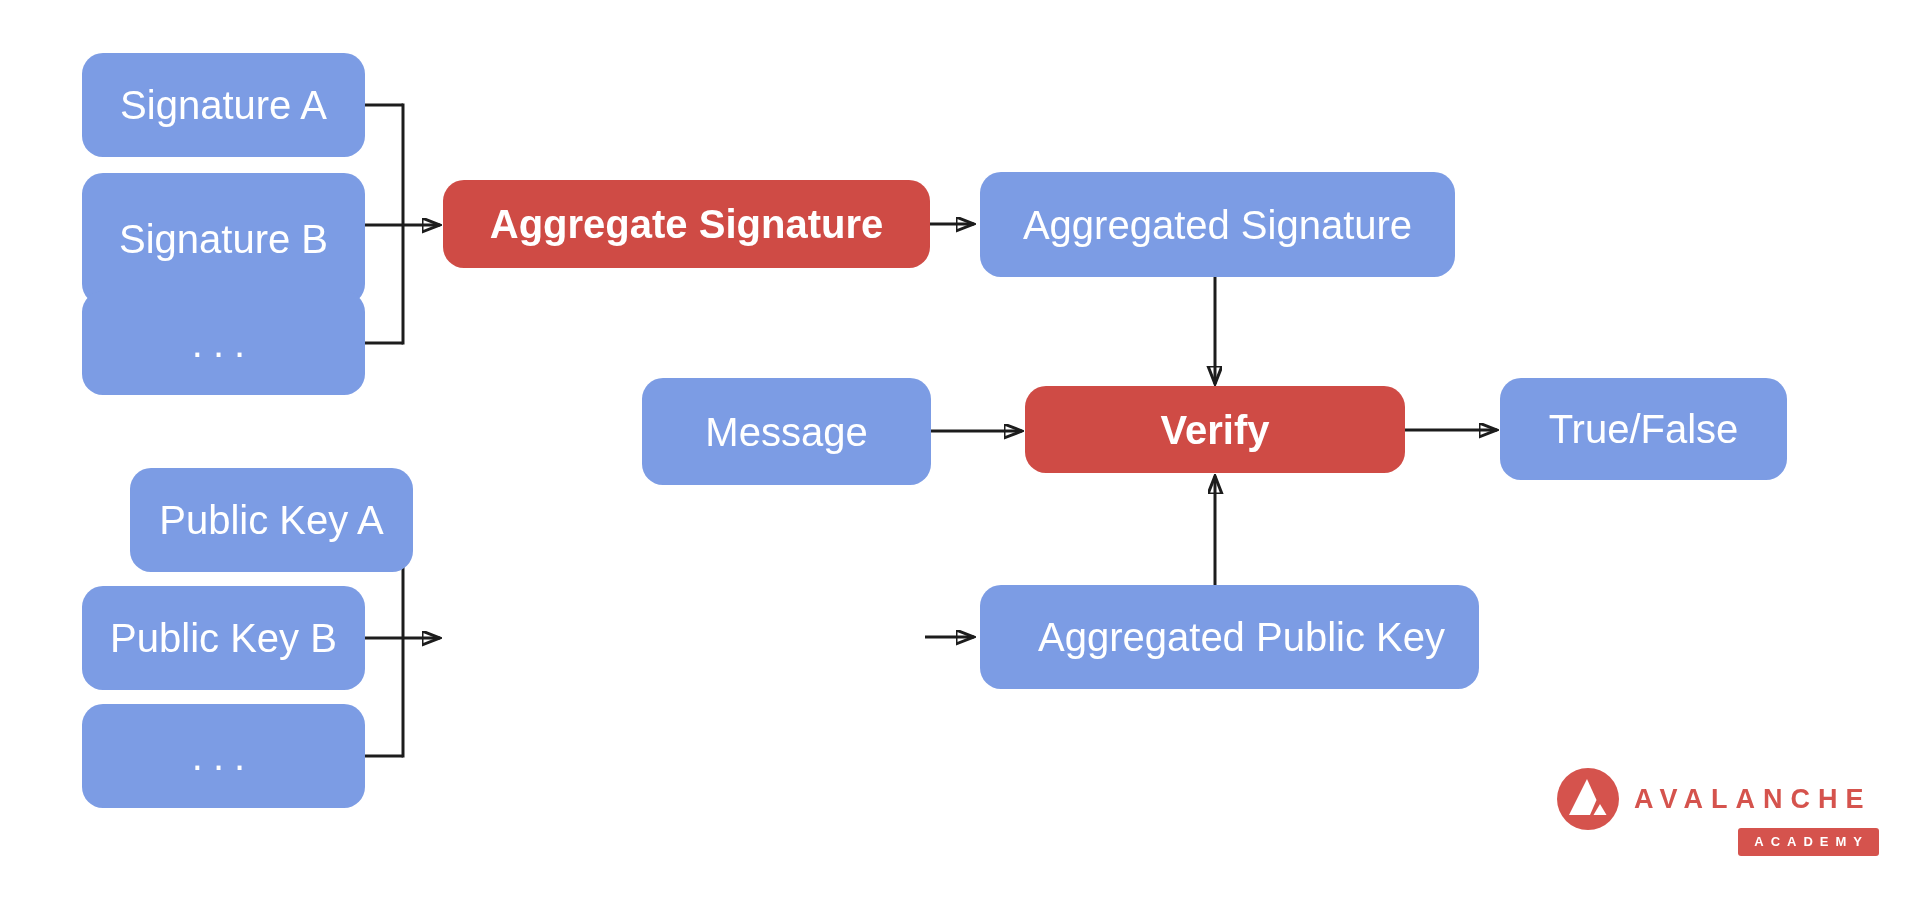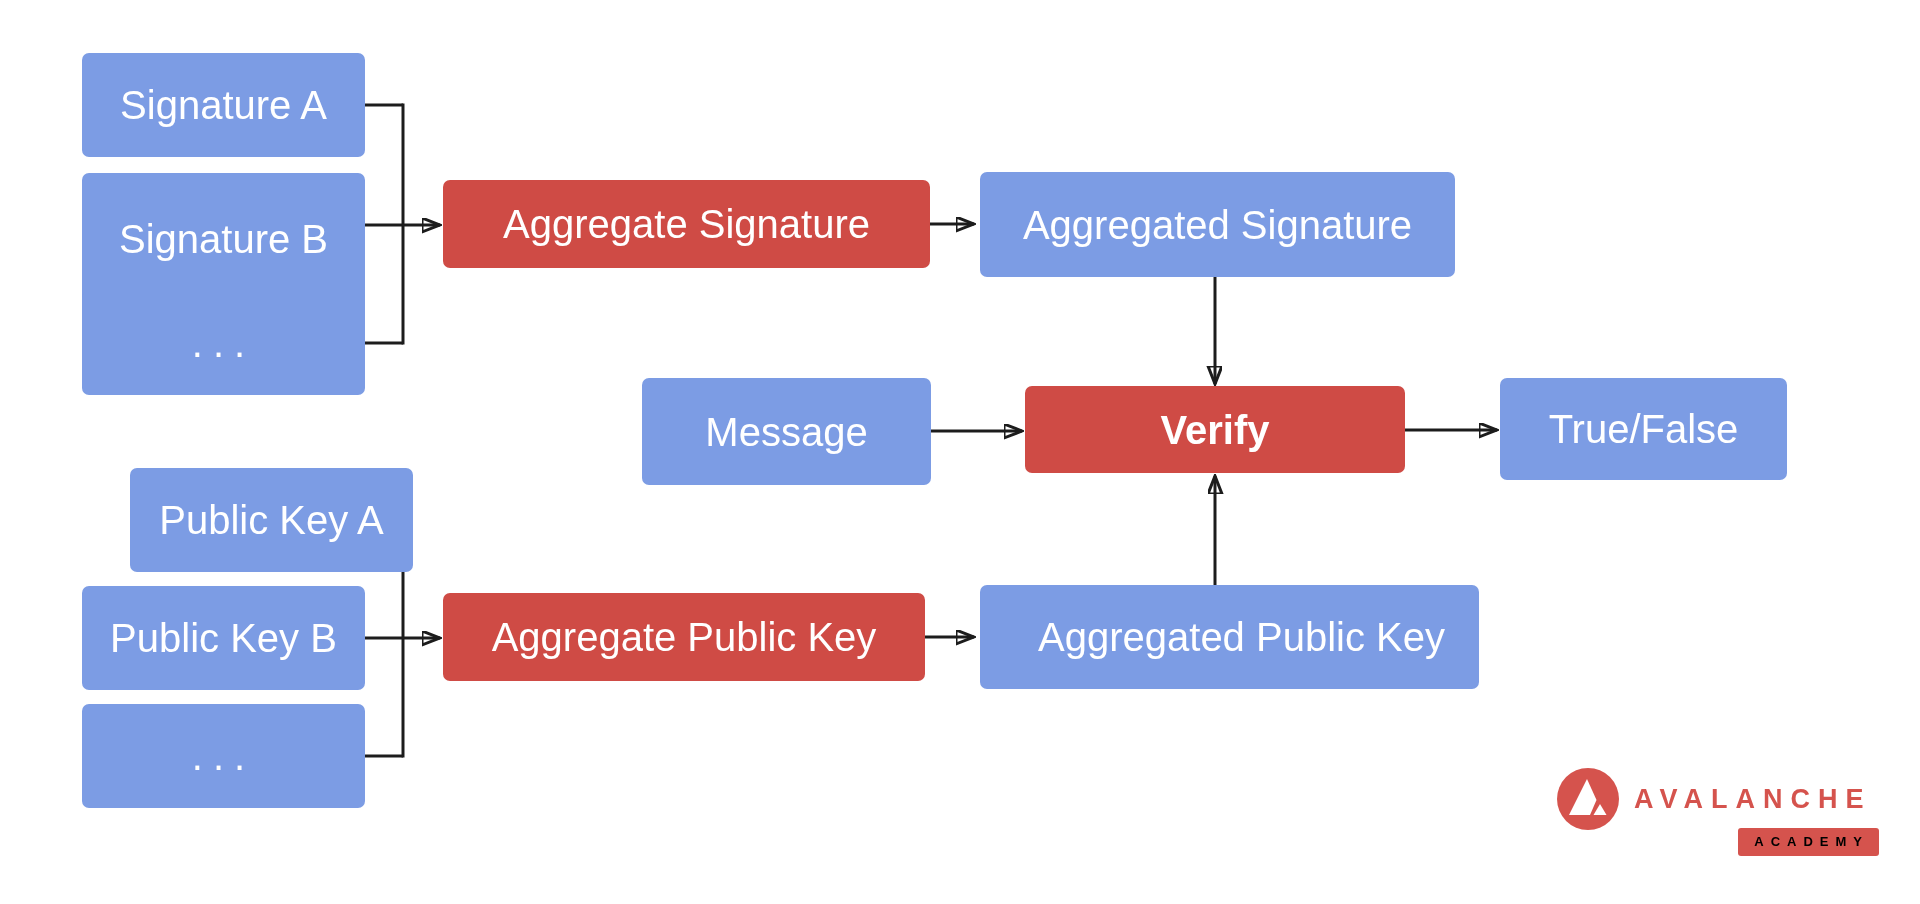--- a/index.html
+++ b/index.html
@@ -12,26 +12,26 @@
   html,body{margin:0;padding:0;background:#ffffff;}
   body{font-family:"Liberation Sans", sans-serif;}
   .canvas{position:relative;width:1920px;height:904px;background:#ffffff;overflow:hidden;}
 
   .node{
     position:absolute;
     display:flex;align-items:center;justify-content:center;
     color:var(--label);
     font-size:40px;
     line-height:1;
-    border-radius:7px;
+    border-radius:21px;
     text-align:center;
     white-space:nowrap;
   }
   .node.blue{background:var(--blue);}
-  .node.red{background:var(--red);}
+  .node.red{background:var(--red);font-weight:bold;}
   .node.bold{font-weight:bold;}
   .node .dots{letter-spacing:10px;}
 
   
   .n-sig-a   {left:82px;  top:53px;  width:283px; height:104px;}
   .n-sig-b   {left:82px;  top:173px; width:283px; height:132px;}
   .n-sig-more{left:82px;  top:291px; width:283px; height:104px;}
   
   .n-agg-sig  {left:443px; top:180px; width:487px; height:88px;}
   .n-agged-sig{left:980px; top:172px; width:475px; height:105px;}
@@ -54,21 +54,21 @@
   .logo{position:absolute;left:1557px;top:768px;width:326px;height:92px;}
   .logo-row{display:flex;align-items:flex-start;gap:15px;}
   .logo-mark{width:62px;height:62px;display:block;}
   .logo-brand{
     color:var(--logo-red);
     font-size:27px;font-weight:700;letter-spacing:8px;
     line-height:62px;white-space:nowrap;
   }
   .logo-badge{
     position:absolute;right:4px;top:60px;
-    background:var(--logo-red);color:#000000;
+    background:var(--logo-red);color:#ffffff;
     font-size:13px;font-weight:700;letter-spacing:7px;
     padding:0 10px 0 16px;height:28px;line-height:28px;
     border-radius:3px;white-space:nowrap;
   }
 </style>
 </head>
 <body>
 
 <div class="canvas">
 
@@ -129,23 +129,20 @@
   <div class="node blue n-pk-a">
     <span>Public Key A</span>
   </div>
   <div class="node blue n-pk-b">
     <span>Public Key B</span>
   </div>
   <div class="node blue n-pk-more">
     <span class="dots">...</span>
   </div>
 
-  <div class="node red n-agg-pk">
-    <span>Aggregate Public Key</span>
-  </div>
   <div class="node blue n-agged-pk">
     <span>Aggregated Public Key</span>
   </div>
 
   <div class="logo">
     <div class="logo-row">
       <svg class="logo-mark" viewBox="0 0 62 62">
         <circle cx="31" cy="31" r="31" fill="#d5534d"></circle>
         <polygon points="30,11 12,47 33,47 39.5,32" fill="#ffffff"></polygon>
         <polygon points="43,36 36.5,47 49.5,47" fill="#ffffff"></polygon>

